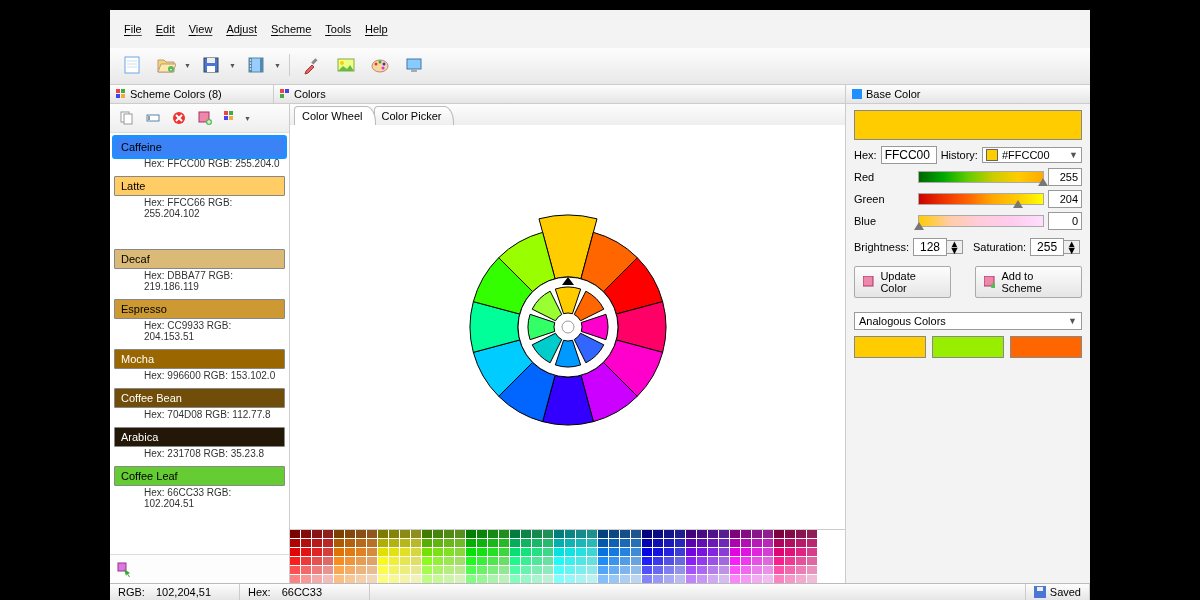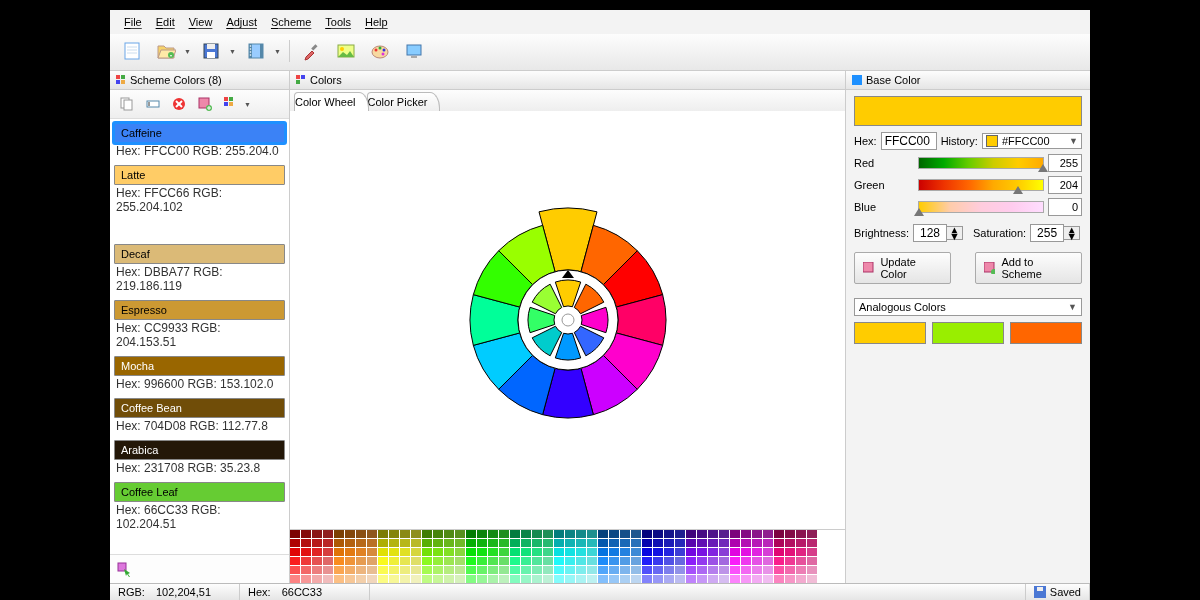--- a/index.html
+++ b/index.html
@@ -1,21 +1,21 @@
 <!DOCTYPE html>
 <html><head>
 <meta charset="utf-8">
 <style>
 * { box-sizing: border-box; margin: 0; padding: 0; font-family: "Segoe UI", Tahoma, sans-serif; font-size: 11px; }
 body { background: #000; display: flex; justify-content: center; align-items: flex-start; }
 
 .frame { border:10px solid #000; border-bottom:none; width:1000px; height:600px; margin:0 auto; display:flex; flex-direction:column; background:#F3F3F3; }
 
 
-.menubar { display:flex; gap:2px; padding:4px 8px; background:#F3F3F3; }
+.menubar { display:flex; gap:2px; padding:11px 8px; background:#F3F3F3; }
 .menubar span { padding:2px 6px; text-decoration:underline; text-decoration-color:#444; text-underline-offset:2px; cursor:default; }
 
 .toolbar { display:flex; gap:6px; padding:4px 8px 6px 8px; background:linear-gradient(#FDFDFD,#E8E8E8); border-bottom:1px solid #ccc; align-items:center;}
 .tbtn { width:28px; height:26px; border:1px solid transparent; border-radius:3px; display:flex; align-items:center; justify-content:center; background:transparent; }
 .tsep { width:1px; height:22px; background:#ccc; margin:0 2px; }
 .dropdown-arrow { font-size:7px; color:#555; margin-left:-2px; align-self:center;}
 
 
 .sechdr { display:flex; background:linear-gradient(#FDFDFD,#E5E5E5); border-bottom:1px solid #ccc; }
 .sechdr .cell { display:flex; align-items:center; gap:4px; padding:3px 6px; border-right:1px solid #ccc; }
@@ -30,27 +30,27 @@
 
 
 .ltb { display:flex; gap:4px; padding:4px 6px; border-bottom:1px solid #ddd; background:linear-gradient(#fdfdfd,#eee);}
 .ltb .tbtn { width:22px; height:20px; }
 
 
 .schemelist { flex:1; overflow:auto; padding:4px 4px 0 4px; background:#fff; }
 .swatchrow { margin-bottom:3px; }
 .swatch { height:20px; border:1px solid #888; border-radius:1px; display:flex; align-items:center; padding:0 6px; font-size:11px; }
 .swatchrow.selected .swatch { outline:3px solid #1E90FF; outline-offset:-1px; }
-.swatchmeta { font-size:12px; color:#333; padding:1px 2px 4px 2px; }
+.swatchmeta { font-size:10px; color:#333; padding:1px 2px 4px 2px;margin-left:28px; }
 .hint { display:flex; gap:6px; padding:6px; font-size:10px; color:#333; border-top:1px solid #ddd; background:#fdfdfd;}
 .hint svg{flex:none;}
 
 
 .tabs { display:flex; padding:2px 4px 0 4px; background:linear-gradient(#fdfdfd,#eee); }
-.tab { padding:3px 12px 3px 0; border:1px solid #bbb; border-bottom:none; border-top-left-radius:4px; border-top-right-radius:10px 16px; margin-right:-2px; background:linear-gradient(#fff,#eee); position:relative; }
+.tab { padding:3px 12px 3px 7px; border:1px solid #bbb; border-bottom:none; border-top-left-radius:4px; border-top-right-radius:10px 16px; margin-right:-2px; background:linear-gradient(#fff,#eee); position:relative; }
 .tab.active { background:#fff; z-index:2; }
 .wheelarea { flex:1; background:#fff; display:flex; flex-direction:column; }
 .wheelcanvas { flex:1; display:flex; align-items:center; justify-content:center; }
 svg.wheel { width:260px; height:260px; }
 .palette { height:54px; background:#fff; border-top:1px solid #ccc; overflow:hidden; }
 
 
 .bigswatch { height:30px; border:1px solid #888; margin-bottom:6px; }
 .row { display:flex; align-items:center; gap:4px; margin-bottom:4px; }
 .lbl { width:60px; }
@@ -155,21 +155,21 @@
       </div>
     <div class="tbtn">
         <svg width="20" height="20">
           <rect x="3" y="4" width="14" height="10" fill="#8cf" stroke="#47a"></rect>
           <rect x="7" y="15" width="6" height="2" fill="#aaa"></rect>
         </svg>
       </div>
   </div>
 
   <div class="sechdr">
-    <div class="cell" style="width:180px">
+    <div class="cell" style="width:164px">
       <svg class="ico">
           <rect x="0" y="0" width="4" height="4" fill="#e44"></rect>
           <rect x="5" y="0" width="4" height="4" fill="#4a4"></rect>
           <rect x="0" y="5" width="4" height="4" fill="#44e"></rect>
           <rect x="5" y="5" width="4" height="4" fill="#ea4"></rect>
         </svg>
       <span>Scheme Colors (8)</span>
     </div>
     <div class="cell" style="flex:1">
       <svg class="ico">

